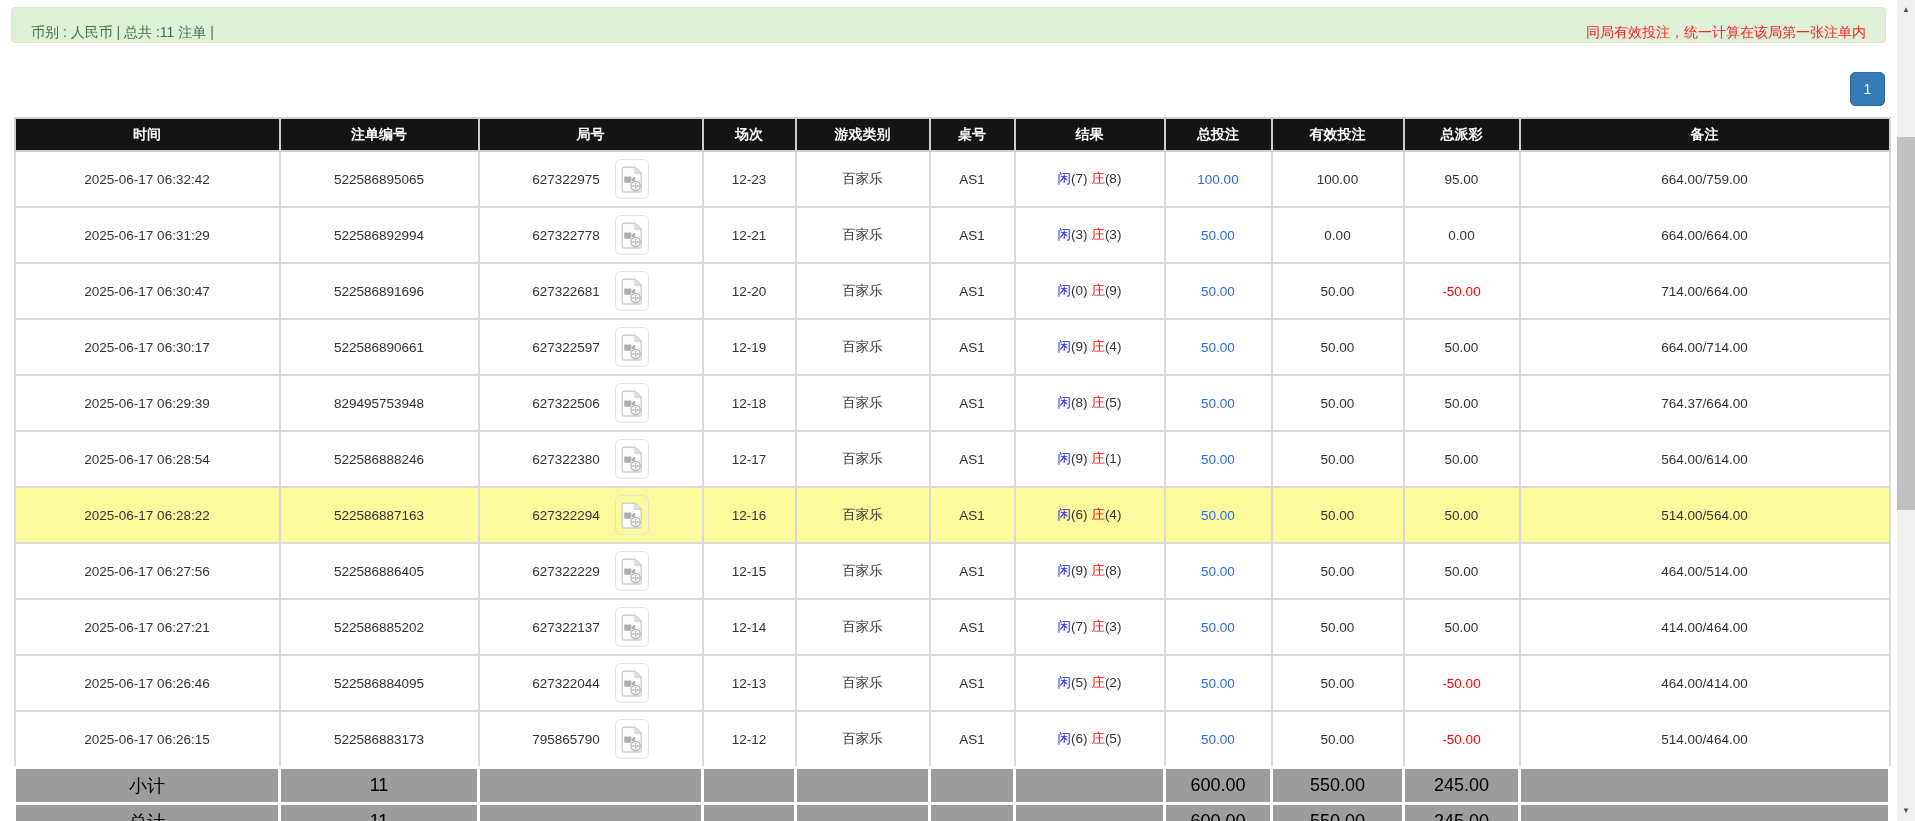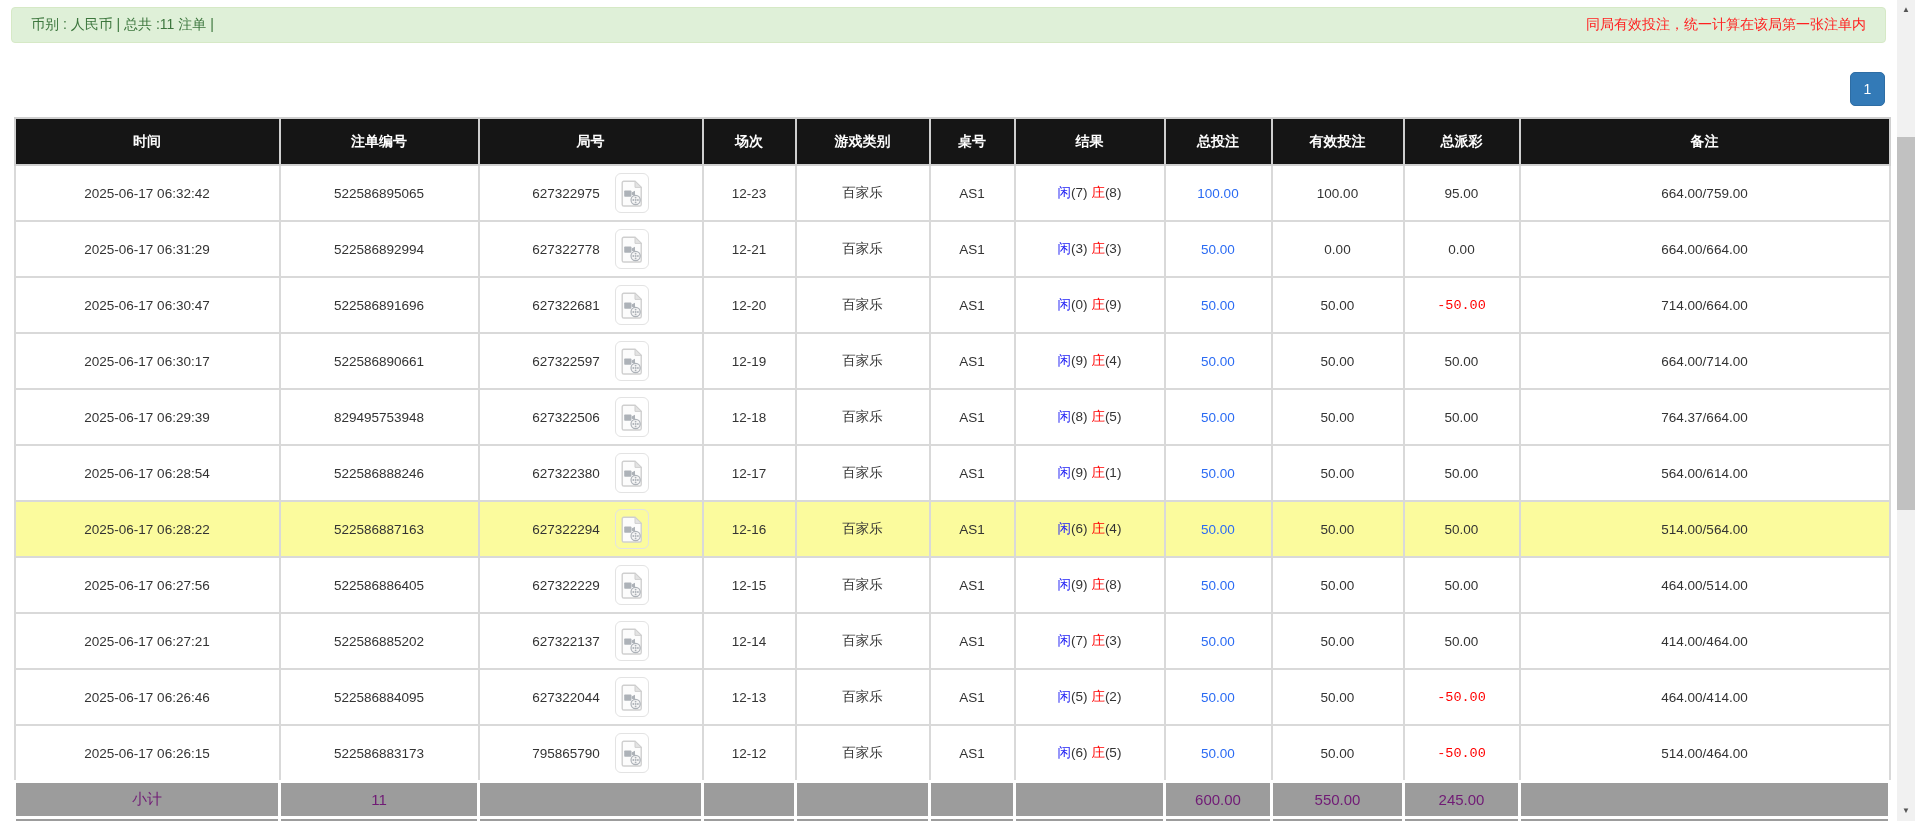--- a/index.html
+++ b/index.html
@@ -4,50 +4,50 @@
 <style>
   html,body{margin:0;padding:0;}
   body{
     width:1915px;height:821px;position:relative;overflow:hidden;background:#fff;
     font-family:"Liberation Sans","DejaVu Sans",sans-serif;color:#333;
   }
   
   .info-bar{
     position:absolute;left:11px;top:7px;width:1875px;height:36px;box-sizing:border-box;
     background:var(--info-bar-bg,#dff0d8);border:1px solid #d6e9c6;border-radius:4px;
-    display:flex;align-items:flex-end;justify-content:space-between;padding:8px 19px;
+    display:flex;align-items:flex-end;justify-content:space-between;padding:0 19px;
     font-size:14px;
   }
   .info-left{color:var(--info-bar-text,#3c763d);}
   .info-right{color:var(--notice-text,#ff0000);}
   
   .page-btn{
     position:absolute;left:1850px;top:72px;width:35px;height:34px;
     background:var(--pagination-active-bg,#337ab7);border:1px solid #2e6da4;border-radius:5px;
     color:#fff;font-size:14px;display:flex;align-items:center;justify-content:center;
     box-sizing:border-box;cursor:pointer;
   }
   
   .table-wrap{position:absolute;left:13px;top:117px;width:1875px;}
   table{border-collapse:collapse;table-layout:fixed;width:1875px;background:#fff;}
   th{
     background:var(--header-bg,#151515);color:var(--header-text,#ffffff);
-    font-size:14px;font-weight:bold;height:31px;border:2px solid #cfcfcf;padding:7px;
+    font-size:14px;font-weight:bold;height:31px;border:2px solid #cfcfcf;padding:0;
   }
   td{
     border:2px solid #d9d9d9;text-align:center;font-size:13.5px;color:#333;
     height:54px;padding:0 4px;overflow:hidden;white-space:nowrap;
   }
   tr.hl td{background:var(--highlight-row-bg,#fbfb9d);}
   tfoot td{
-    background:var(--footer-bg,#9c9c9c);color:#701a75;border:3px solid #fff;
-    height:33px;font-size:15px;
+    background:var(--footer-bg,#9c9c9c);color:#000000;border:3px solid #fff;
+    height:33px;font-size:18px;
   }
   .blue{color:var(--amount-link-blue,#2b6bf3);cursor:pointer;}
-  .neg{color:var(--negative-red,#ff0000);font-family:Liberation Mono, monospace;}
+  .neg{color:var(--negative-red,#ff0000);}
   .player{color:var(--player-blue,#2222f5);}
   .banker{color:var(--banker-red,#ff0000);}
   .result-cell .score{color:#333;}
   .round-wrap{display:inline-flex;align-items:center;gap:15px;}
   .video-btn{
     display:inline-flex;align-items:center;justify-content:center;
     width:34px;height:40px;border:1px solid #e3e3e3;border-radius:6px;
     background:transparent;padding:0;cursor:pointer;
   }
   

